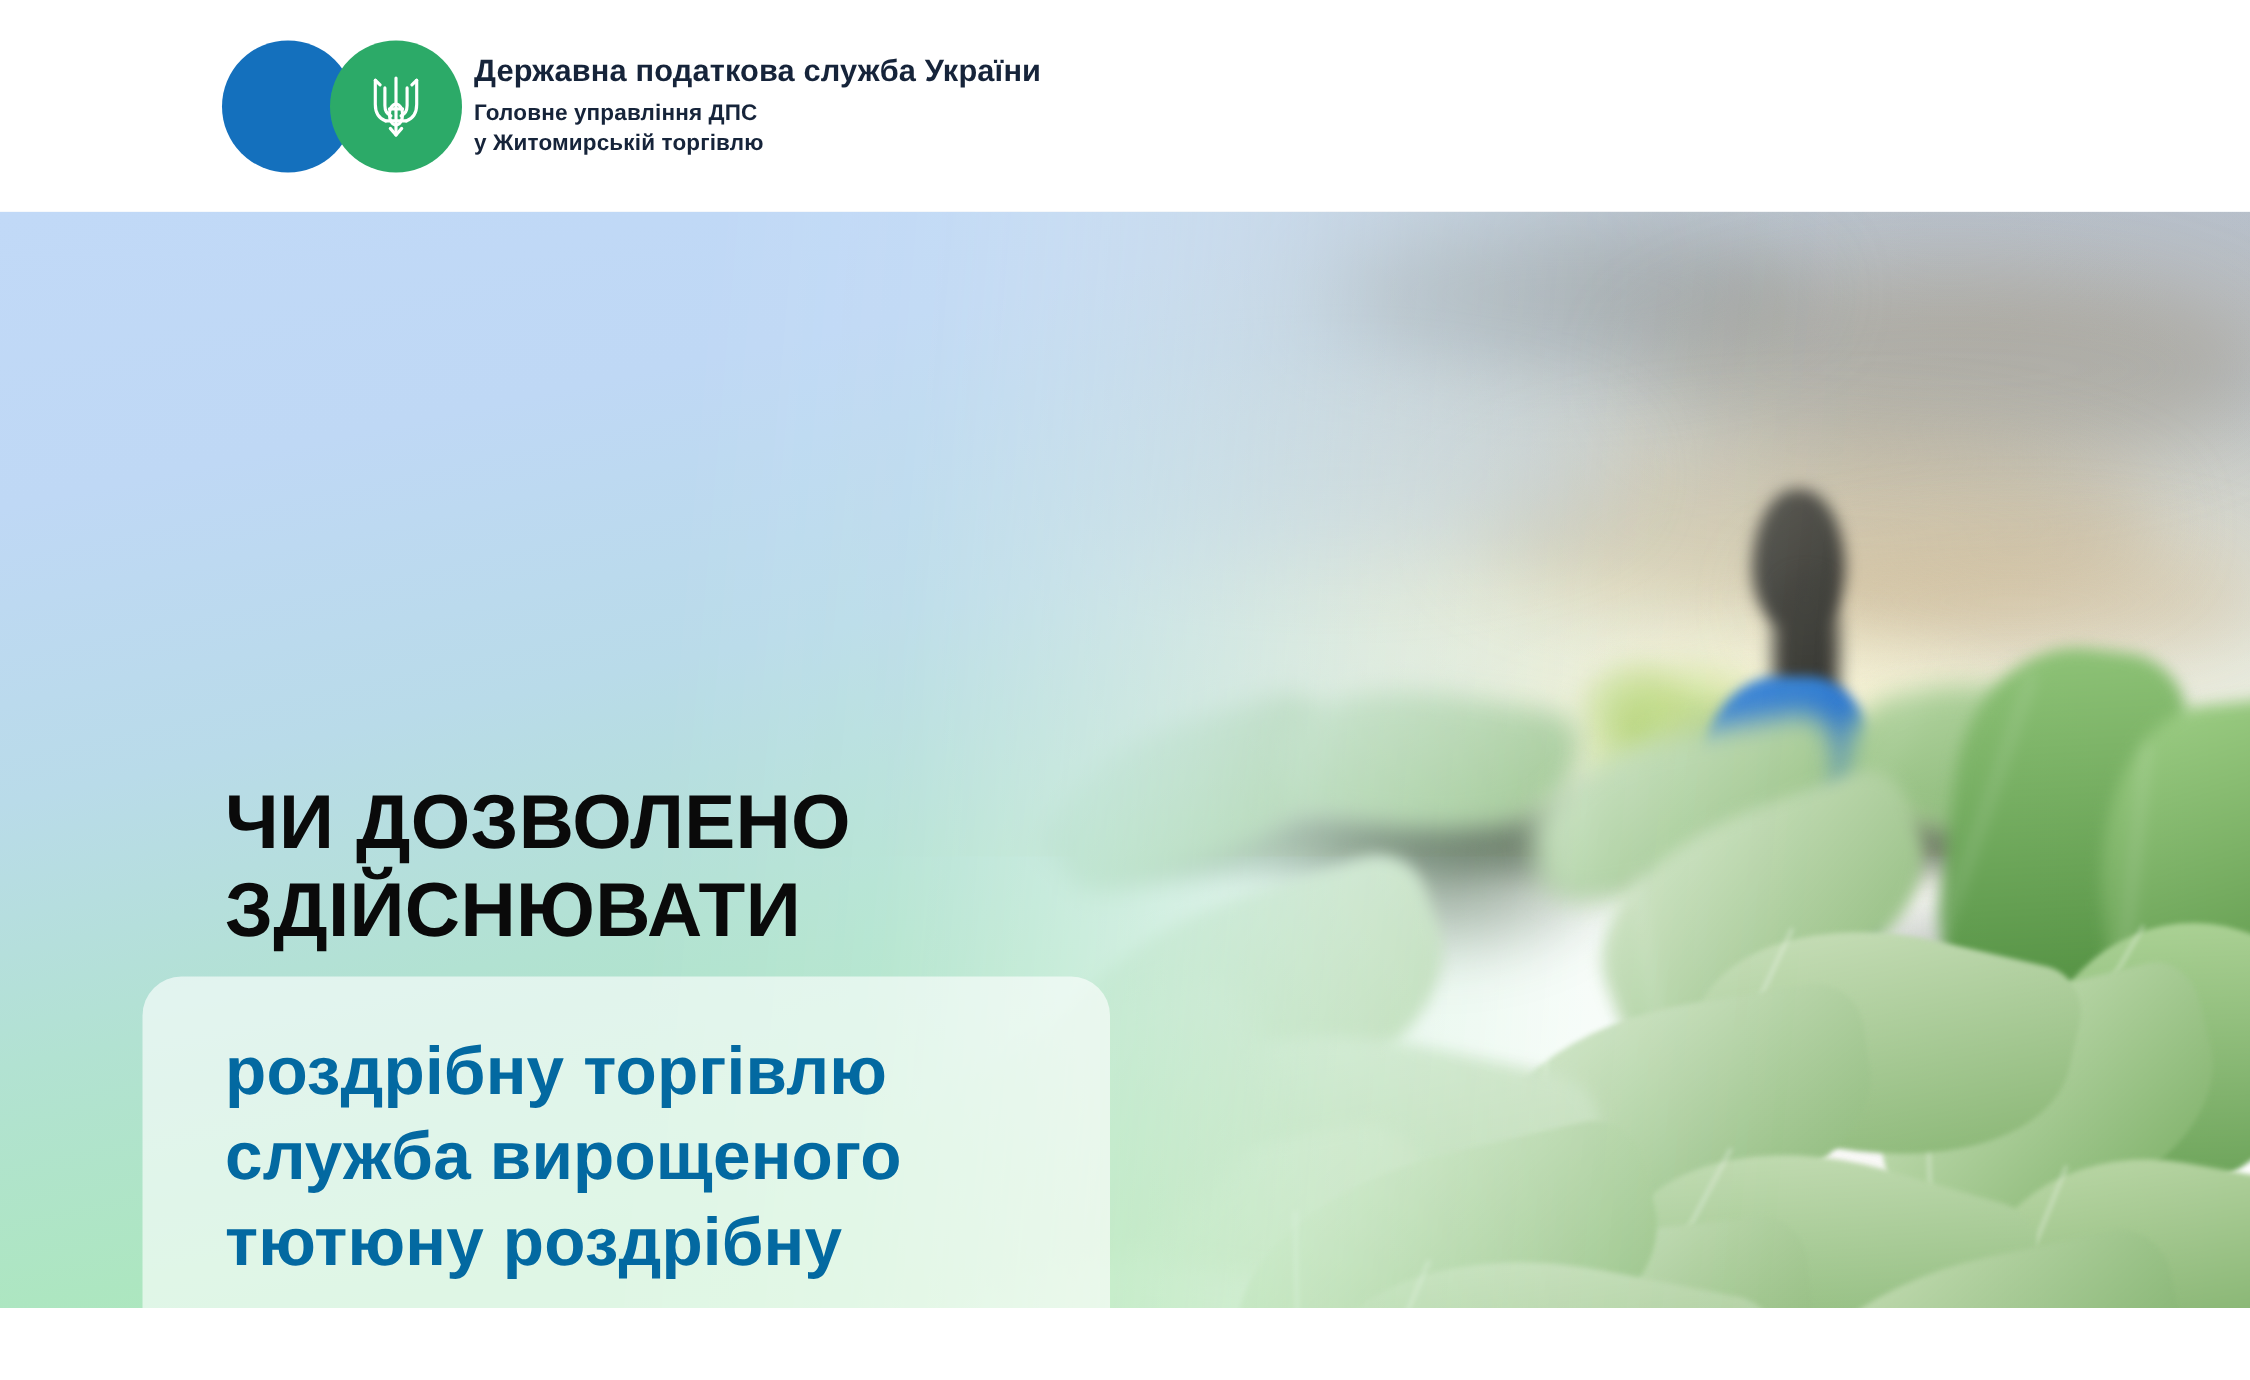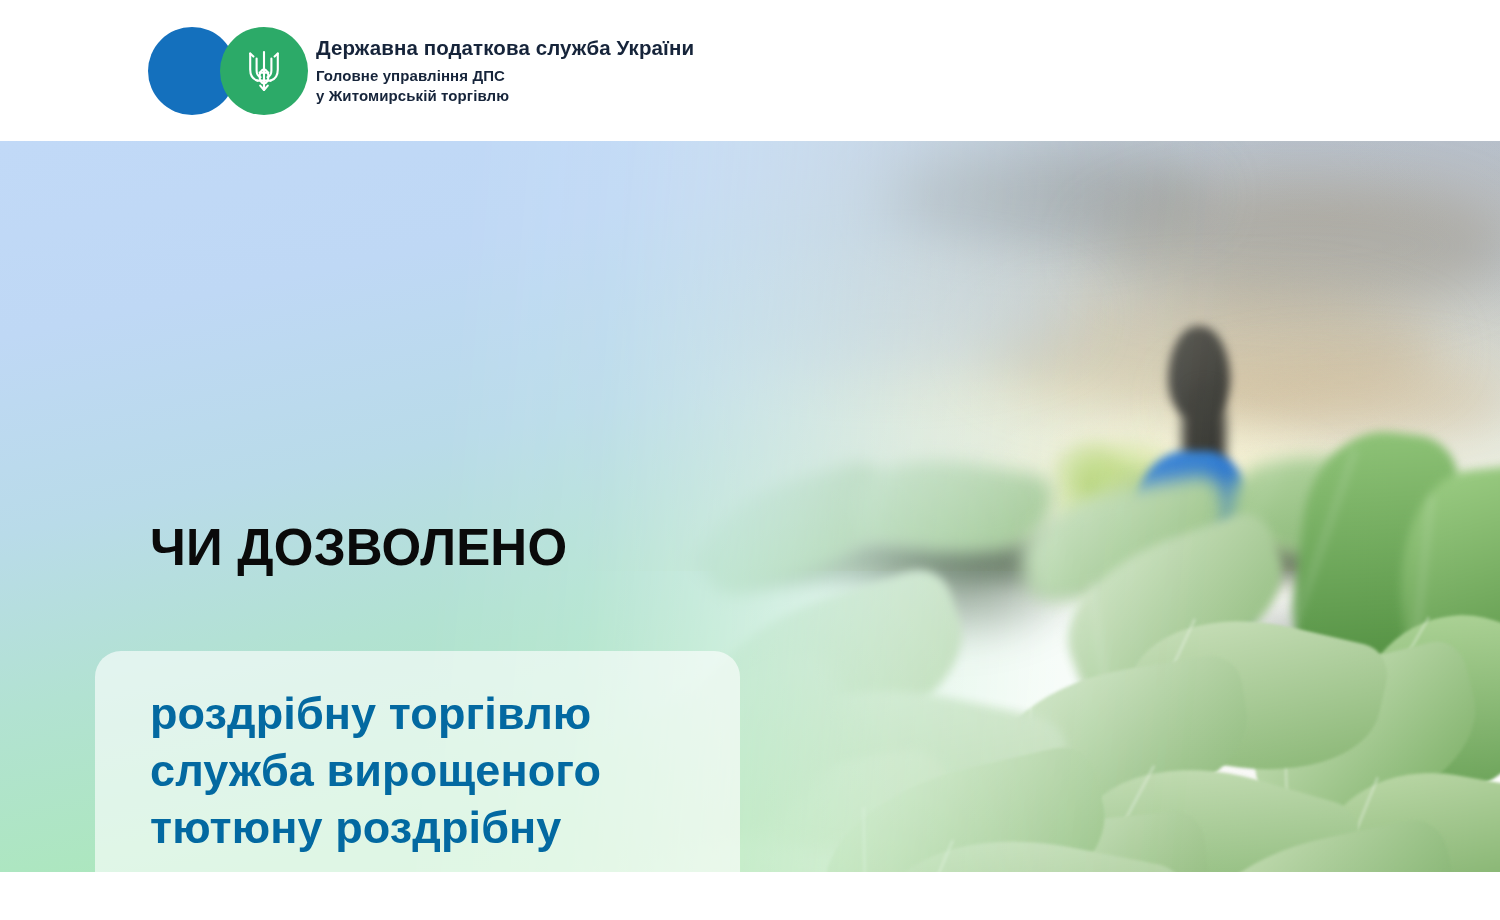--- a/index.html
+++ b/index.html
@@ -359,20 +359,21 @@
 
       <div id="photo-haze"></div>
     </div>
 
     <div id="gradient-panel"></div>
 
     <div id="question-card" style="background: rgba(255, 255, 255, 0.62);"></div>
 
     <h1 id="headline" style="color: rgb(10, 10, 10);">
       <span class="headline-line">ЧИ ДОЗВОЛЕНО</span>
+      <span class="headline-line">ЗДІЙСНЮВАТИ</span>
     </h1>
 
     <div id="question-text" style="color: #0369a1;">
       <span class="question-line">роздрібну торгівлю</span>
       <span class="question-line">служба вирощеного</span>
       <span class="question-line">тютюну роздрібну</span>
     </div>
 
   </div>
 </div>

